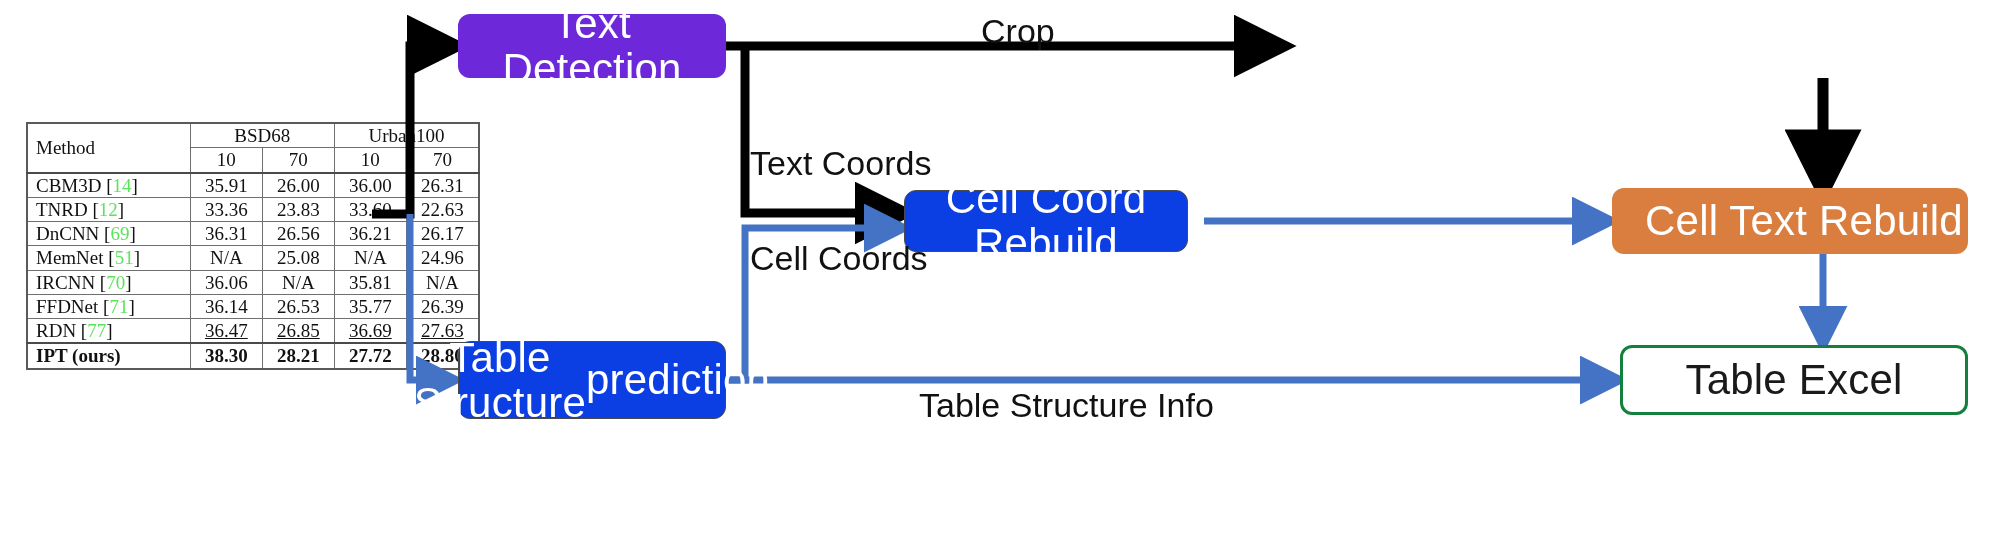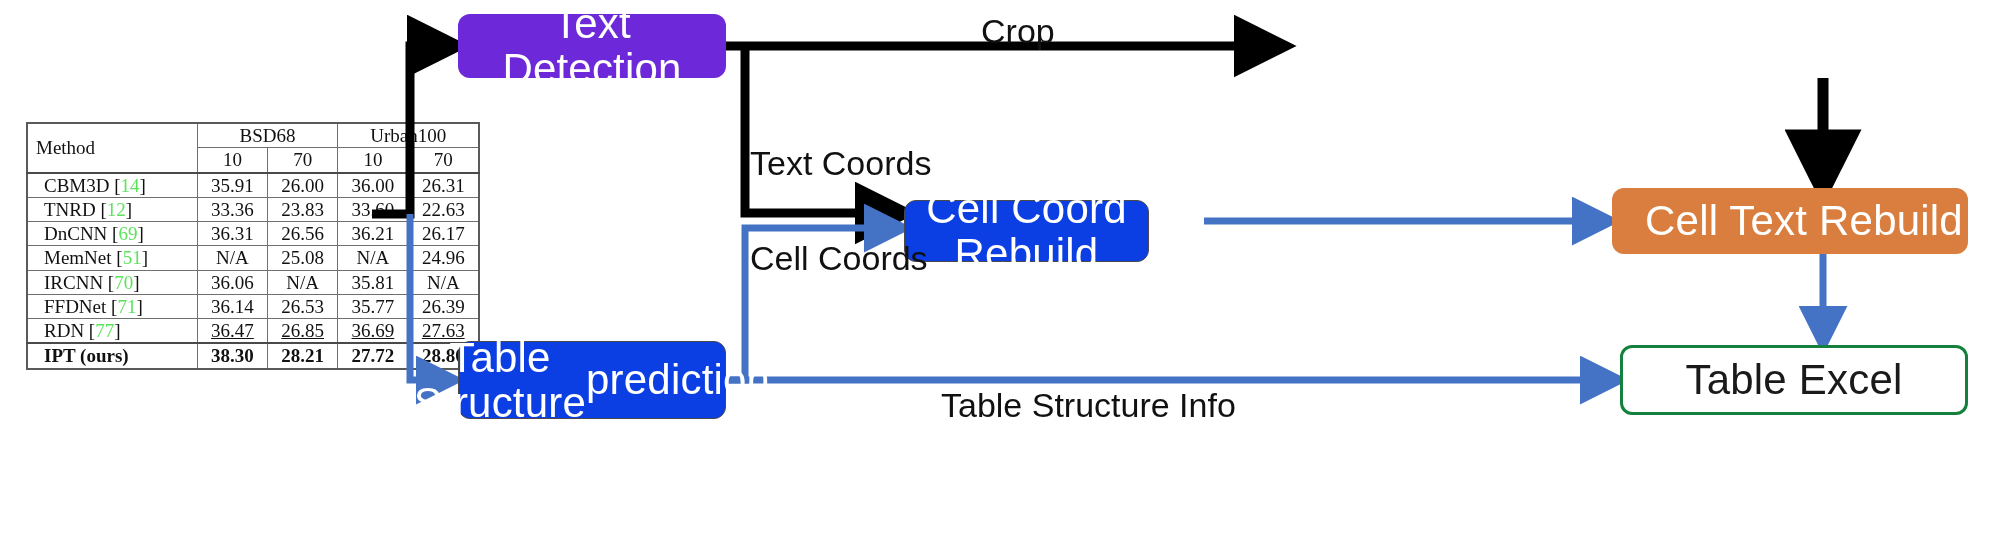--- a/index.html
+++ b/index.html
@@ -7,51 +7,51 @@
        font-family:"Liberation Sans",sans-serif;}
   #stage{position:absolute;left:0;top:0;width:2002px;height:552px;}
 
   
   .paper-table{position:absolute;left:26px;top:122px;width:454px;
       border:2px solid #5a5a5a;border-collapse:collapse;background:#fff;
       font-family:"Liberation Serif",serif;}
   .paper-table td,.paper-table th{border:1px solid #6f6f6f;
       font-weight:normal;text-align:center;padding:1px 4px;
       font-size:19px;color:#111;line-height:1.12;white-space:nowrap;}
-  .paper-table .method-cell{text-align:left;padding-left:16px;}
+  .paper-table .method-cell{text-align:left;padding-left:8px;}
   .paper-table .hdr-method{text-align:left;padding-left:8px;}
   .ref{color:#5ce35c;}
   .thick-top td{border-top:2px solid #4a4a4a;}
   .bold-row td{font-weight:bold;}
   .nb-r{border-right:none;}
 
   
   .box{position:absolute;border-radius:12px;display:flex;align-items:center;
        justify-content:center;text-align:center;box-sizing:border-box;
        font-size:42px;line-height:1.08;letter-spacing:.2px;}
   .box.gray{background:#6d28d9;color:#ffffff;}
   .box.blue{background:#0b3ee3;color:#ffffff;border:1px solid #4a4a4a;}
   .box.orange{background:#da7e3f;color:#ffffff;}
   .box.outline{background:#ffffff;color:#1a1a1a;border:3px solid #15803d;}
 
   #box-text-detection{left:458px;top:14px;width:268px;height:64px;}
   #box-text-recognition{left:1283px;top:14px;width:478px;height:64px;
       width:auto;right:34px;}
-  #box-cell-coord{left:904px;top:200px;width:245px;height:62px;}
+  #box-cell-coord{left:904px;top:190px;width:284px;height:62px;}
   #box-cell-text{left:1612px;top:188px;right:34px;height:66px;width:auto;padding-left:28px;}
   #box-table-struct{left:458px;top:341px;width:268px;height:78px;
       flex-direction:row;}
   #box-table-excel{left:1620px;top:345px;right:34px;height:70px;width:auto;}
 
   
   .elabel{position:absolute;font-size:34px;color:#111;white-space:nowrap;}
   #lbl-crop{left:981px;top:12px;}
   #lbl-text-coords{left:750px;top:144px;}
   #lbl-cell-coords{left:750px;top:239px;}
-  #lbl-table-info{left:941px;top:386px;}
+  #lbl-table-info{left:919px;top:386px;}
 
   
   #wires{position:absolute;left:0;top:0;width:2002px;height:552px;
          pointer-events:none;}
 </style>
 </head>
 <body>
 
 <div id="stage">
 

